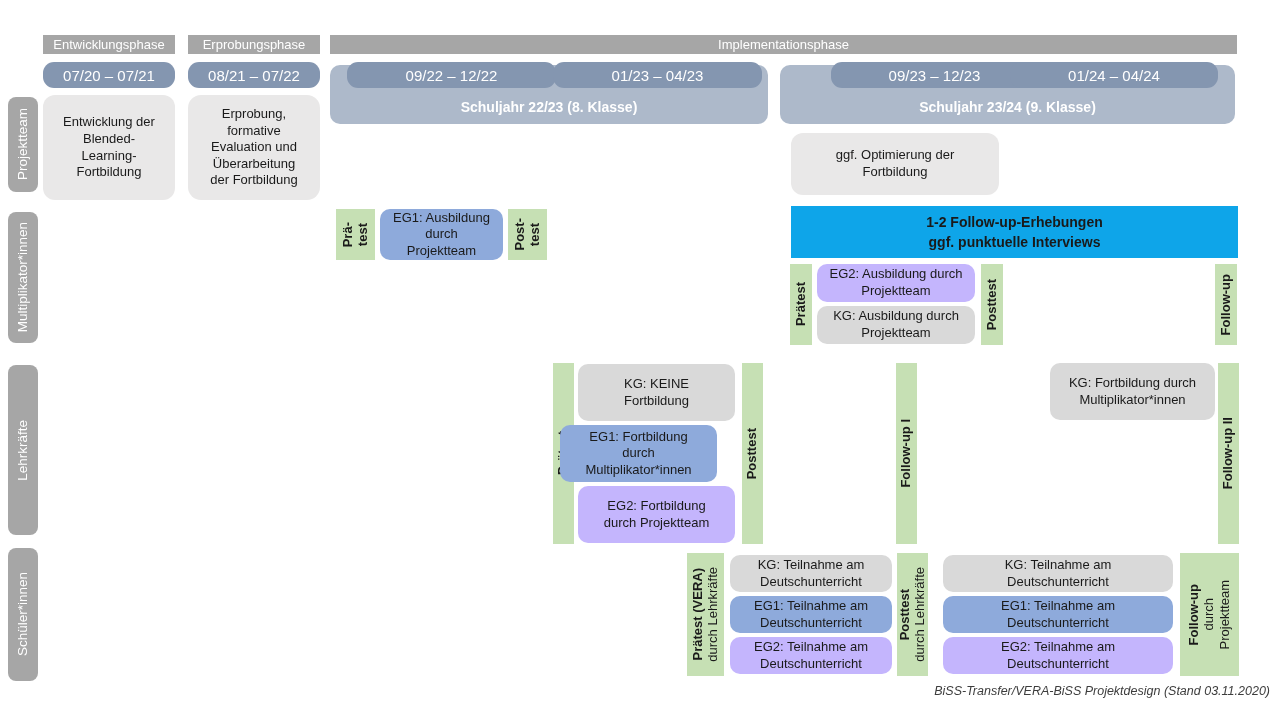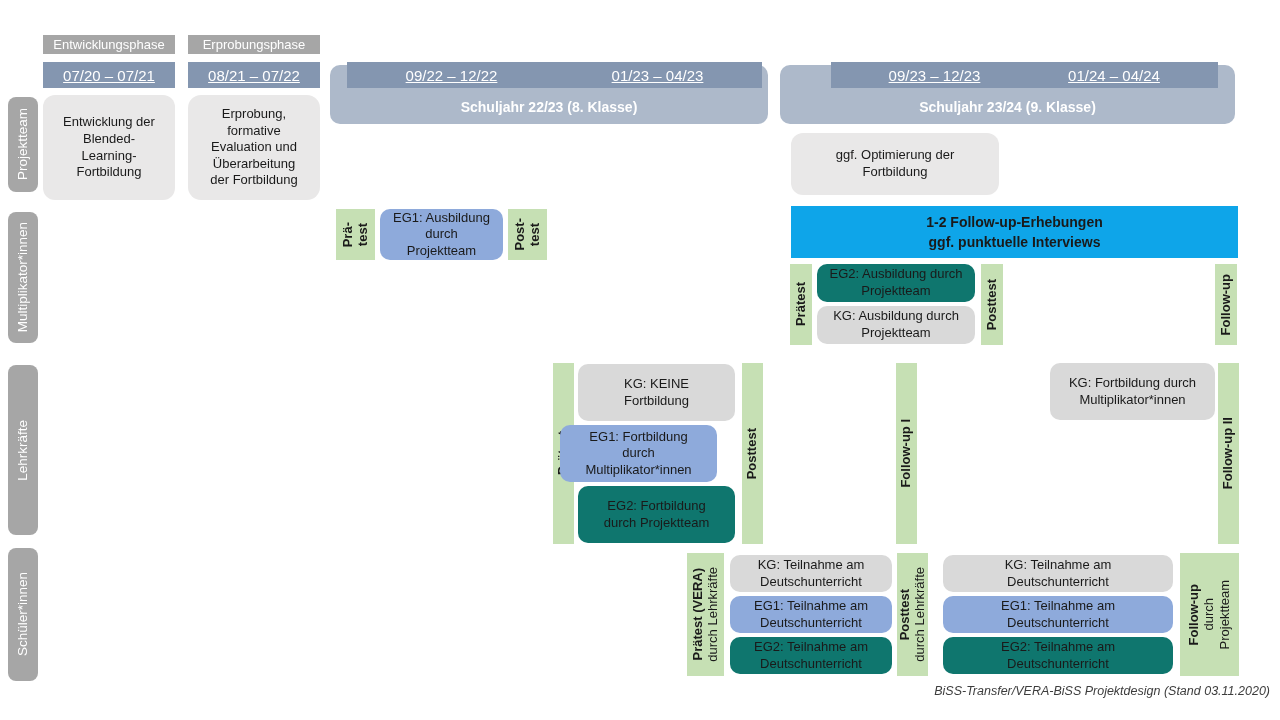--- a/index.html
+++ b/index.html
@@ -8,22 +8,22 @@
     font-family:"Liberation Sans","DejaVu Sans",sans-serif;color:#1a1a1a;
   }
   
   .phase-bar{
     position:absolute;height:19px;background:#a6a6a6;color:#fff;
     display:flex;align-items:center;justify-content:center;
     font-size:13px;line-height:1;
   }
   
   .period-bar{
-    position:absolute;height:26px;background:#8496b0;color:#fff;border-radius:0;
-    display:flex;align-items:center;justify-content:center;font-size:15px;z-index:3;text-decoration:underline;
+    position:absolute;height:26px;background:#8496b0;color:#fff;border-radius:11px;
+    display:flex;align-items:center;justify-content:center;font-size:15px;z-index:3;
   }
   
   .sy-bar{position:absolute;background:#adb9ca;border-radius:10px;z-index:1;}
   .sy-text{
     position:absolute;left:0;right:0;bottom:9px;text-align:center;color:#fff;
     font-weight:700;font-size:14px;
   }
   
   .rlabel{
     position:absolute;left:8px;width:30px;background:#a6a6a6;border-radius:8px;
@@ -32,21 +32,21 @@
   .rlabel .vtext{color:#fff;font-weight:400;font-size:13.5px;}
   
   .cbox{
     position:absolute;display:flex;align-items:center;justify-content:center;
     text-align:center;white-space:pre-line;font-size:13px;line-height:1.28;
     border-radius:10px;padding:2px;box-sizing:border-box;
   }
   .lightgray{background:#e9e8e8;border-radius:12px;}
   .kg{background:#d9d9d9;}
   .eg1{background:#8eaadb;}
-  .eg2{background:#0f766e;}
+  .eg2{background:#c4b5fd;}
   .greenbox{background:#0ea5e9;border-radius:0;font-weight:700;font-size:14px;line-height:1.45;}
   
   .vstrip{
     position:absolute;background:#c6e0b4;display:flex;flex-direction:row;
     align-items:center;justify-content:center;gap:1px;box-sizing:border-box;
   }
   .vtext{
     writing-mode:vertical-rl;transform:rotate(180deg);
     font-weight:700;font-size:13px;line-height:1.1;text-align:center;white-space:nowrap;
   }
@@ -55,20 +55,21 @@
     position:absolute;right:10px;top:684px;font-size:12.5px;font-style:italic;color:#3d3d3d;
   }
 </style>
 </head>
 <body>
 
 <div class="canvas">
 
   <div class="phase-bar" style="left:43px;top:35px;width:132px;">Entwicklungsphase</div>
   <div class="phase-bar" style="left:188px;top:35px;width:132px;">Erprobungsphase</div>
+  <div class="phase-bar" style="left:330px;top:35px;width:907px;">Implementationsphase</div>
 
   <div class="sy-bar" style="left:330px;top:65px;width:438px;height:59px;">
     <div class="sy-text">Schuljahr 22/23 (8. Klasse)</div>
   </div>
   <div class="sy-bar" style="left:780px;top:65px;width:455px;height:59px;">
     <div class="sy-text">Schuljahr 23/24 (9. Klasse)</div>
   </div>
 
   <div class="period-bar" style="left:43px;top:62px;width:132px;">07/20 – 07/21</div>
   <div class="period-bar" style="left:188px;top:62px;width:132px;">08/21 – 07/22</div>

